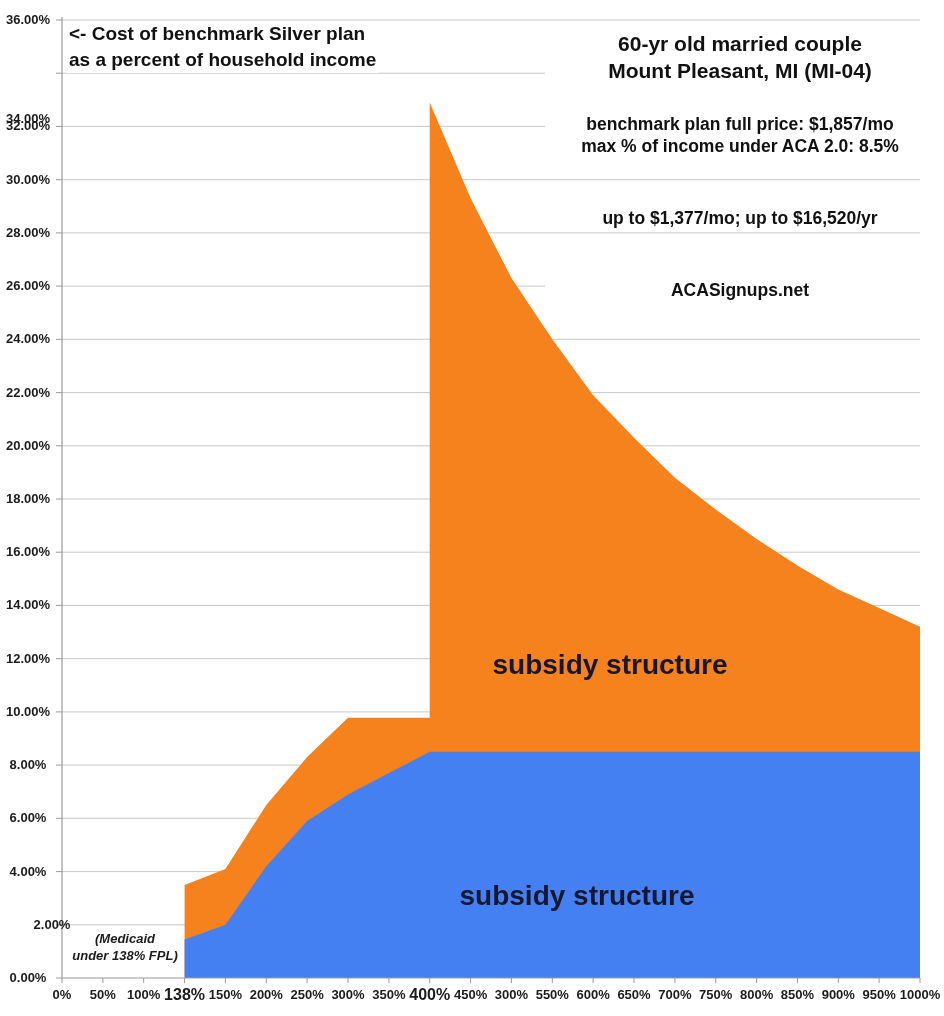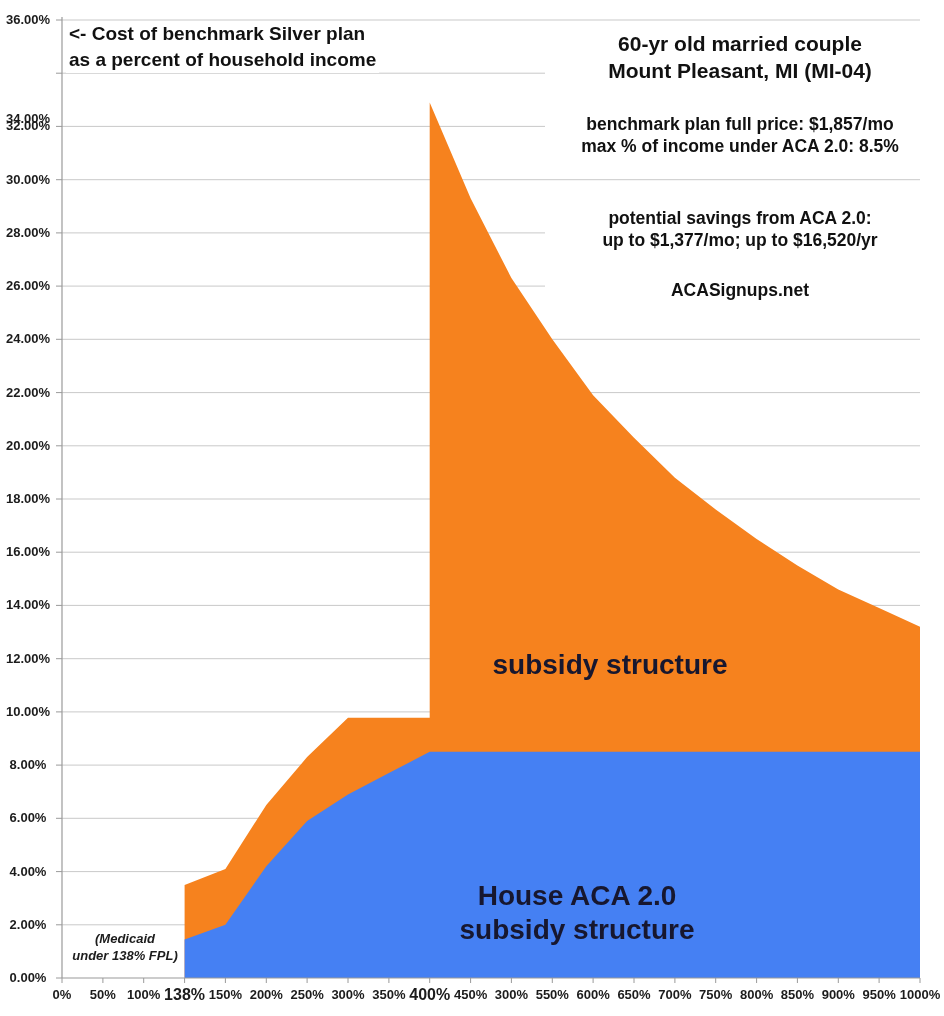--- a/index.html
+++ b/index.html
@@ -95,21 +95,21 @@
         <line x1="797.4" y1="978" x2="797.4" y2="983" stroke="#9a9a9a" stroke-width="1"></line>
         <line x1="838.3" y1="978" x2="838.3" y2="983" stroke="#9a9a9a" stroke-width="1"></line>
         <line x1="879.1" y1="978" x2="879.1" y2="983" stroke="#9a9a9a" stroke-width="1"></line>
         <line x1="920.0" y1="978" x2="920.0" y2="983" stroke="#9a9a9a" stroke-width="1"></line>
         <line x1="62" y1="17" x2="62" y2="978" stroke="#9a9a9a" stroke-width="1.2"></line>
         <line x1="62" y1="978" x2="920" y2="978" stroke="#9a9a9a" stroke-width="1.2"></line>
       </svg>
     </div>
   <div id="ylabels">
       <div class="ylab" style="top: 969px;">0.00%</div>
-      <div class="ylab" style="top: 915.778px;">2.00%</div>
+      <div class="ylab" style="top: 915.778px; margin-left: 24px;">2.00%</div>
       <div class="ylab" style="top: 862.556px;">4.00%</div>
       <div class="ylab" style="top: 809.333px;">6.00%</div>
       <div class="ylab" style="top: 756.111px;">8.00%</div>
       <div class="ylab" style="top: 702.889px;">10.00%</div>
       <div class="ylab" style="top: 649.667px;">12.00%</div>
       <div class="ylab" style="top: 596.444px;">14.00%</div>
       <div class="ylab" style="top: 543.222px;">16.00%</div>
       <div class="ylab" style="top: 490px;">18.00%</div>
       <div class="ylab" style="top: 436.778px;">20.00%</div>
       <div class="ylab" style="top: 383.556px;">22.00%</div>
@@ -155,32 +155,30 @@
     <div>60-yr old married couple</div>
     <div>Mount Pleasant, MI (MI-04)</div>
   </div>
 
   <div class="txtblock stats-block">
     <div>benchmark plan full price: $1,857/mo</div>
     <div>max % of income under ACA 2.0: 8.5%</div>
   </div>
 
   <div class="txtblock savings-block">
-    <div>potential savings from ACA 2.0:</div>
     <div>up to $1,377/mo; up to $16,520/yr</div>
   </div>
 
   <div class="txtblock site-block">ACASignups.net</div>
 
   <div class="area-label current-label">
     <div>subsidy structure</div>
   </div>
 
   <div class="area-label house-label">
-    <div>House ACA 2.0</div>
     <div>subsidy structure</div>
   </div>
 
   <div class="medicaid-note">
     <div>(Medicaid</div>
     <div>under 138% FPL)</div>
   </div>
 </div>
 
 </body></html>

